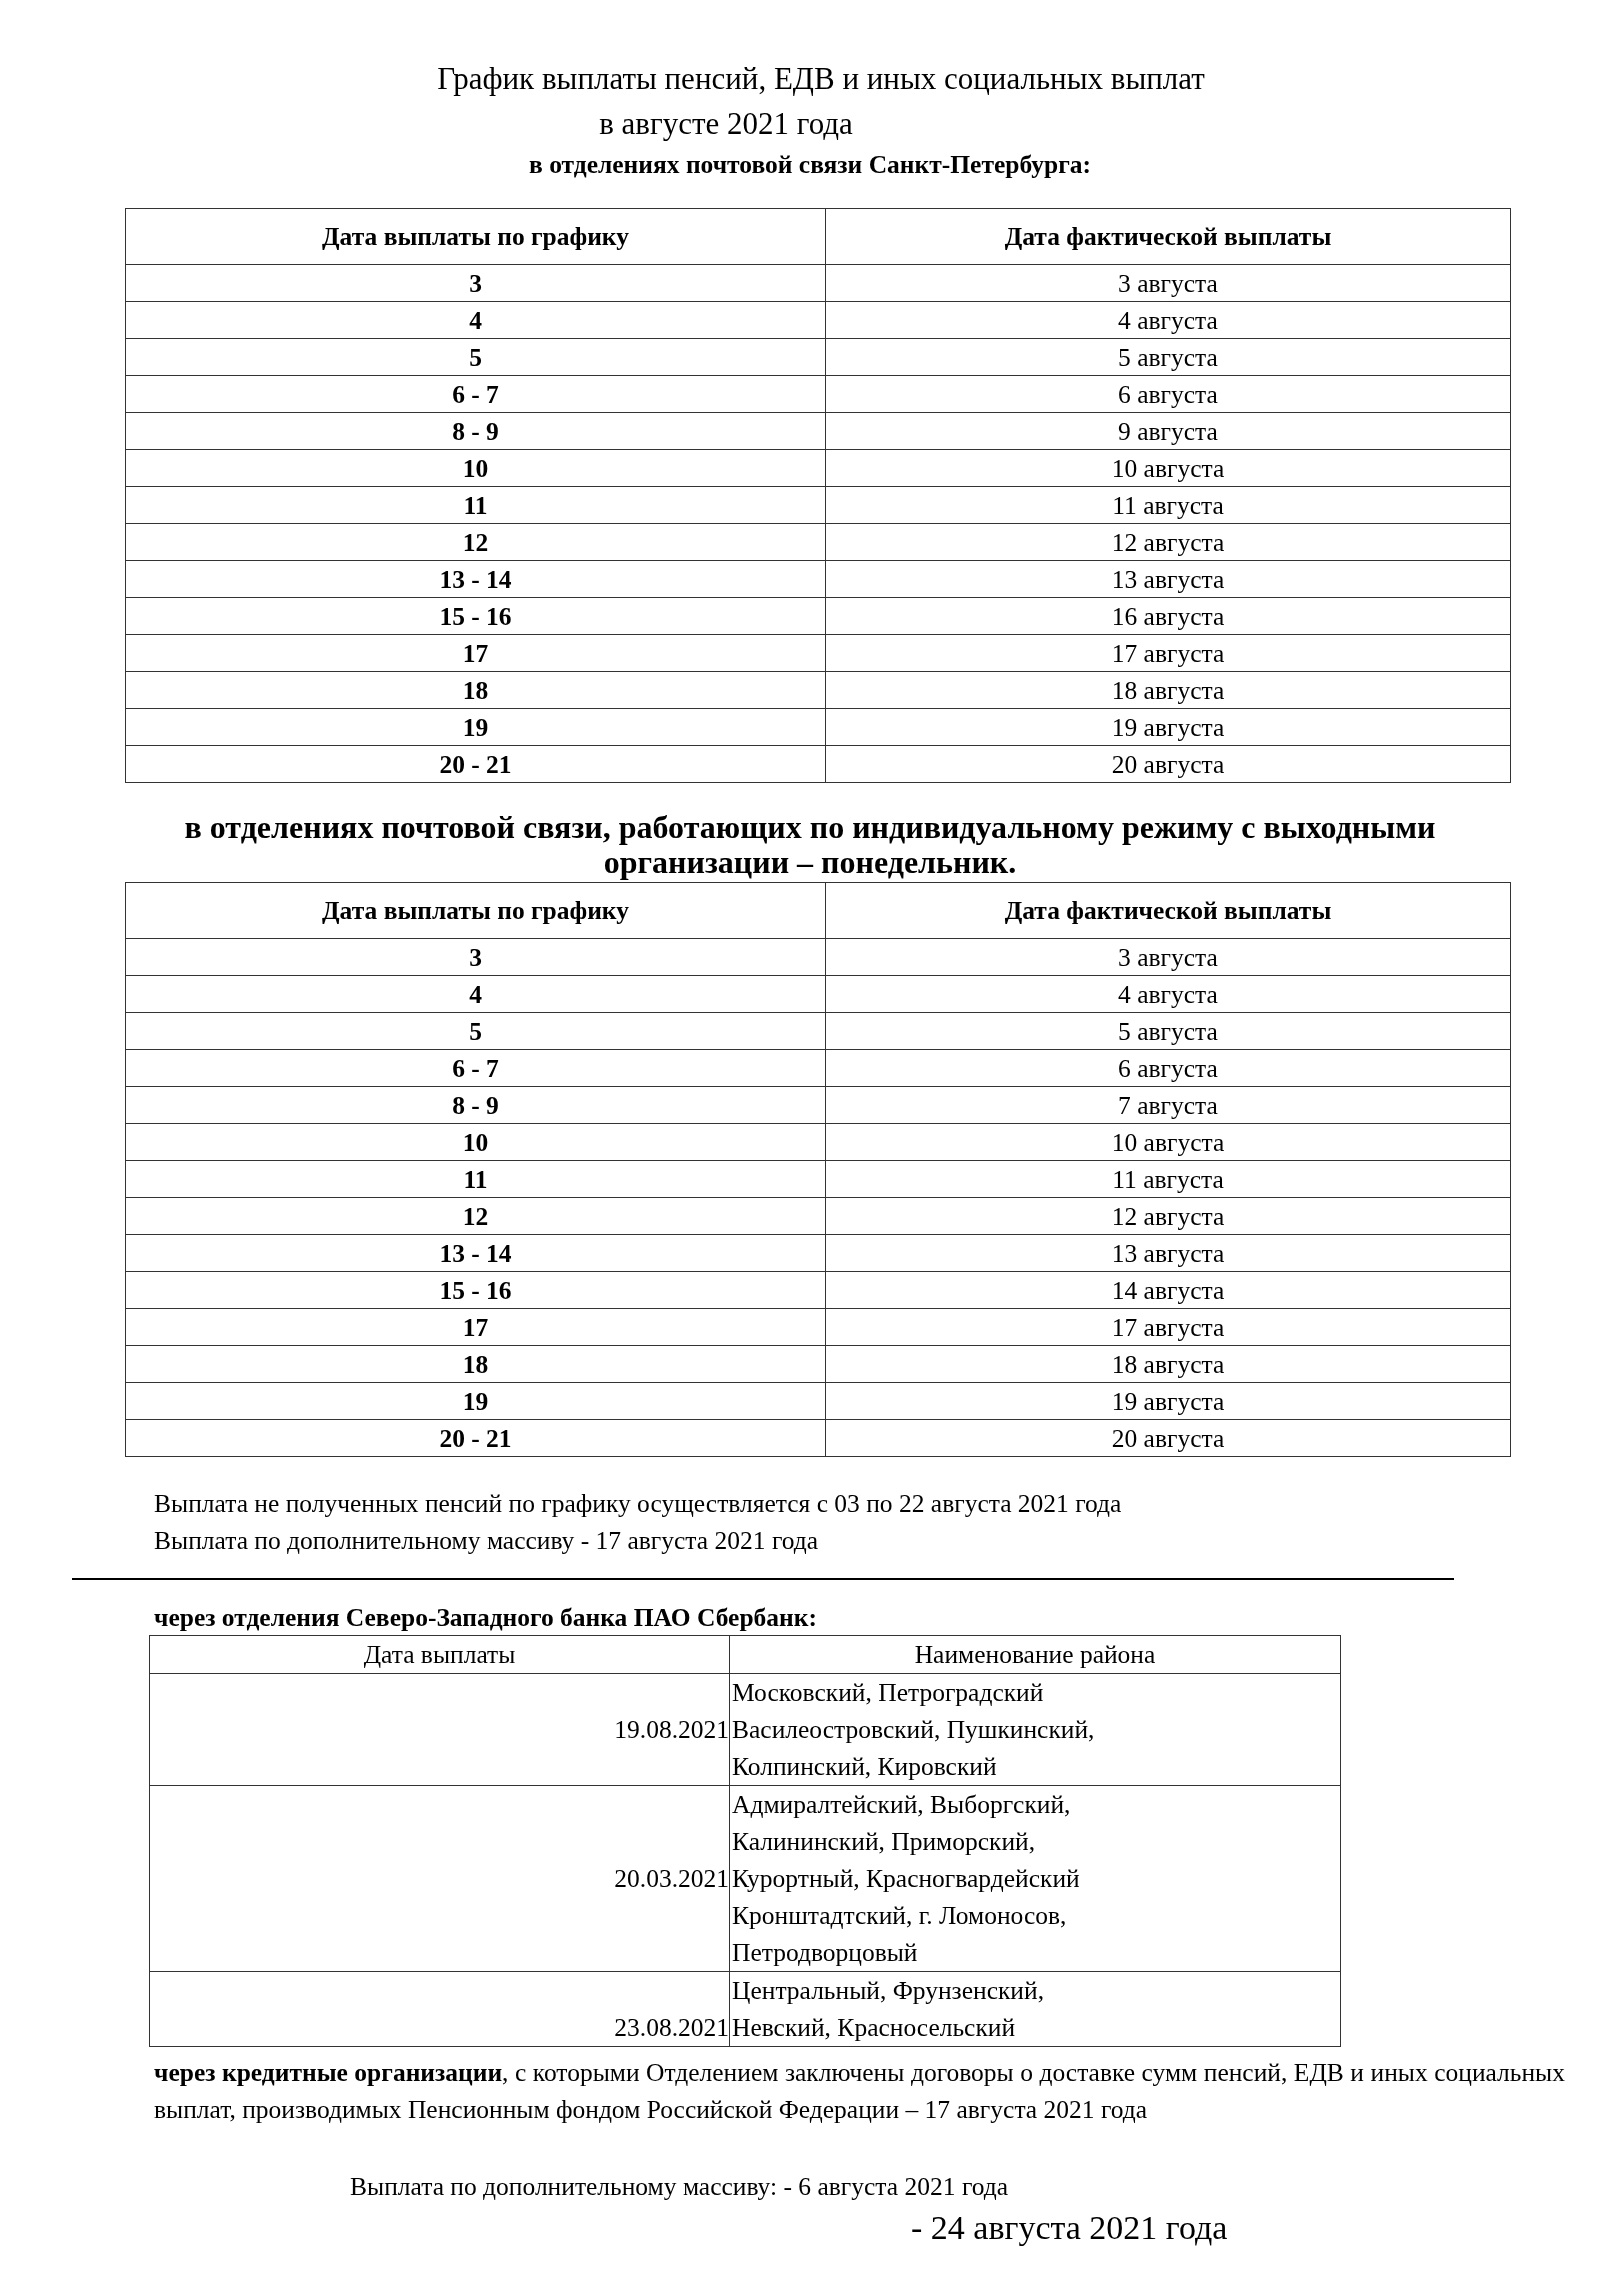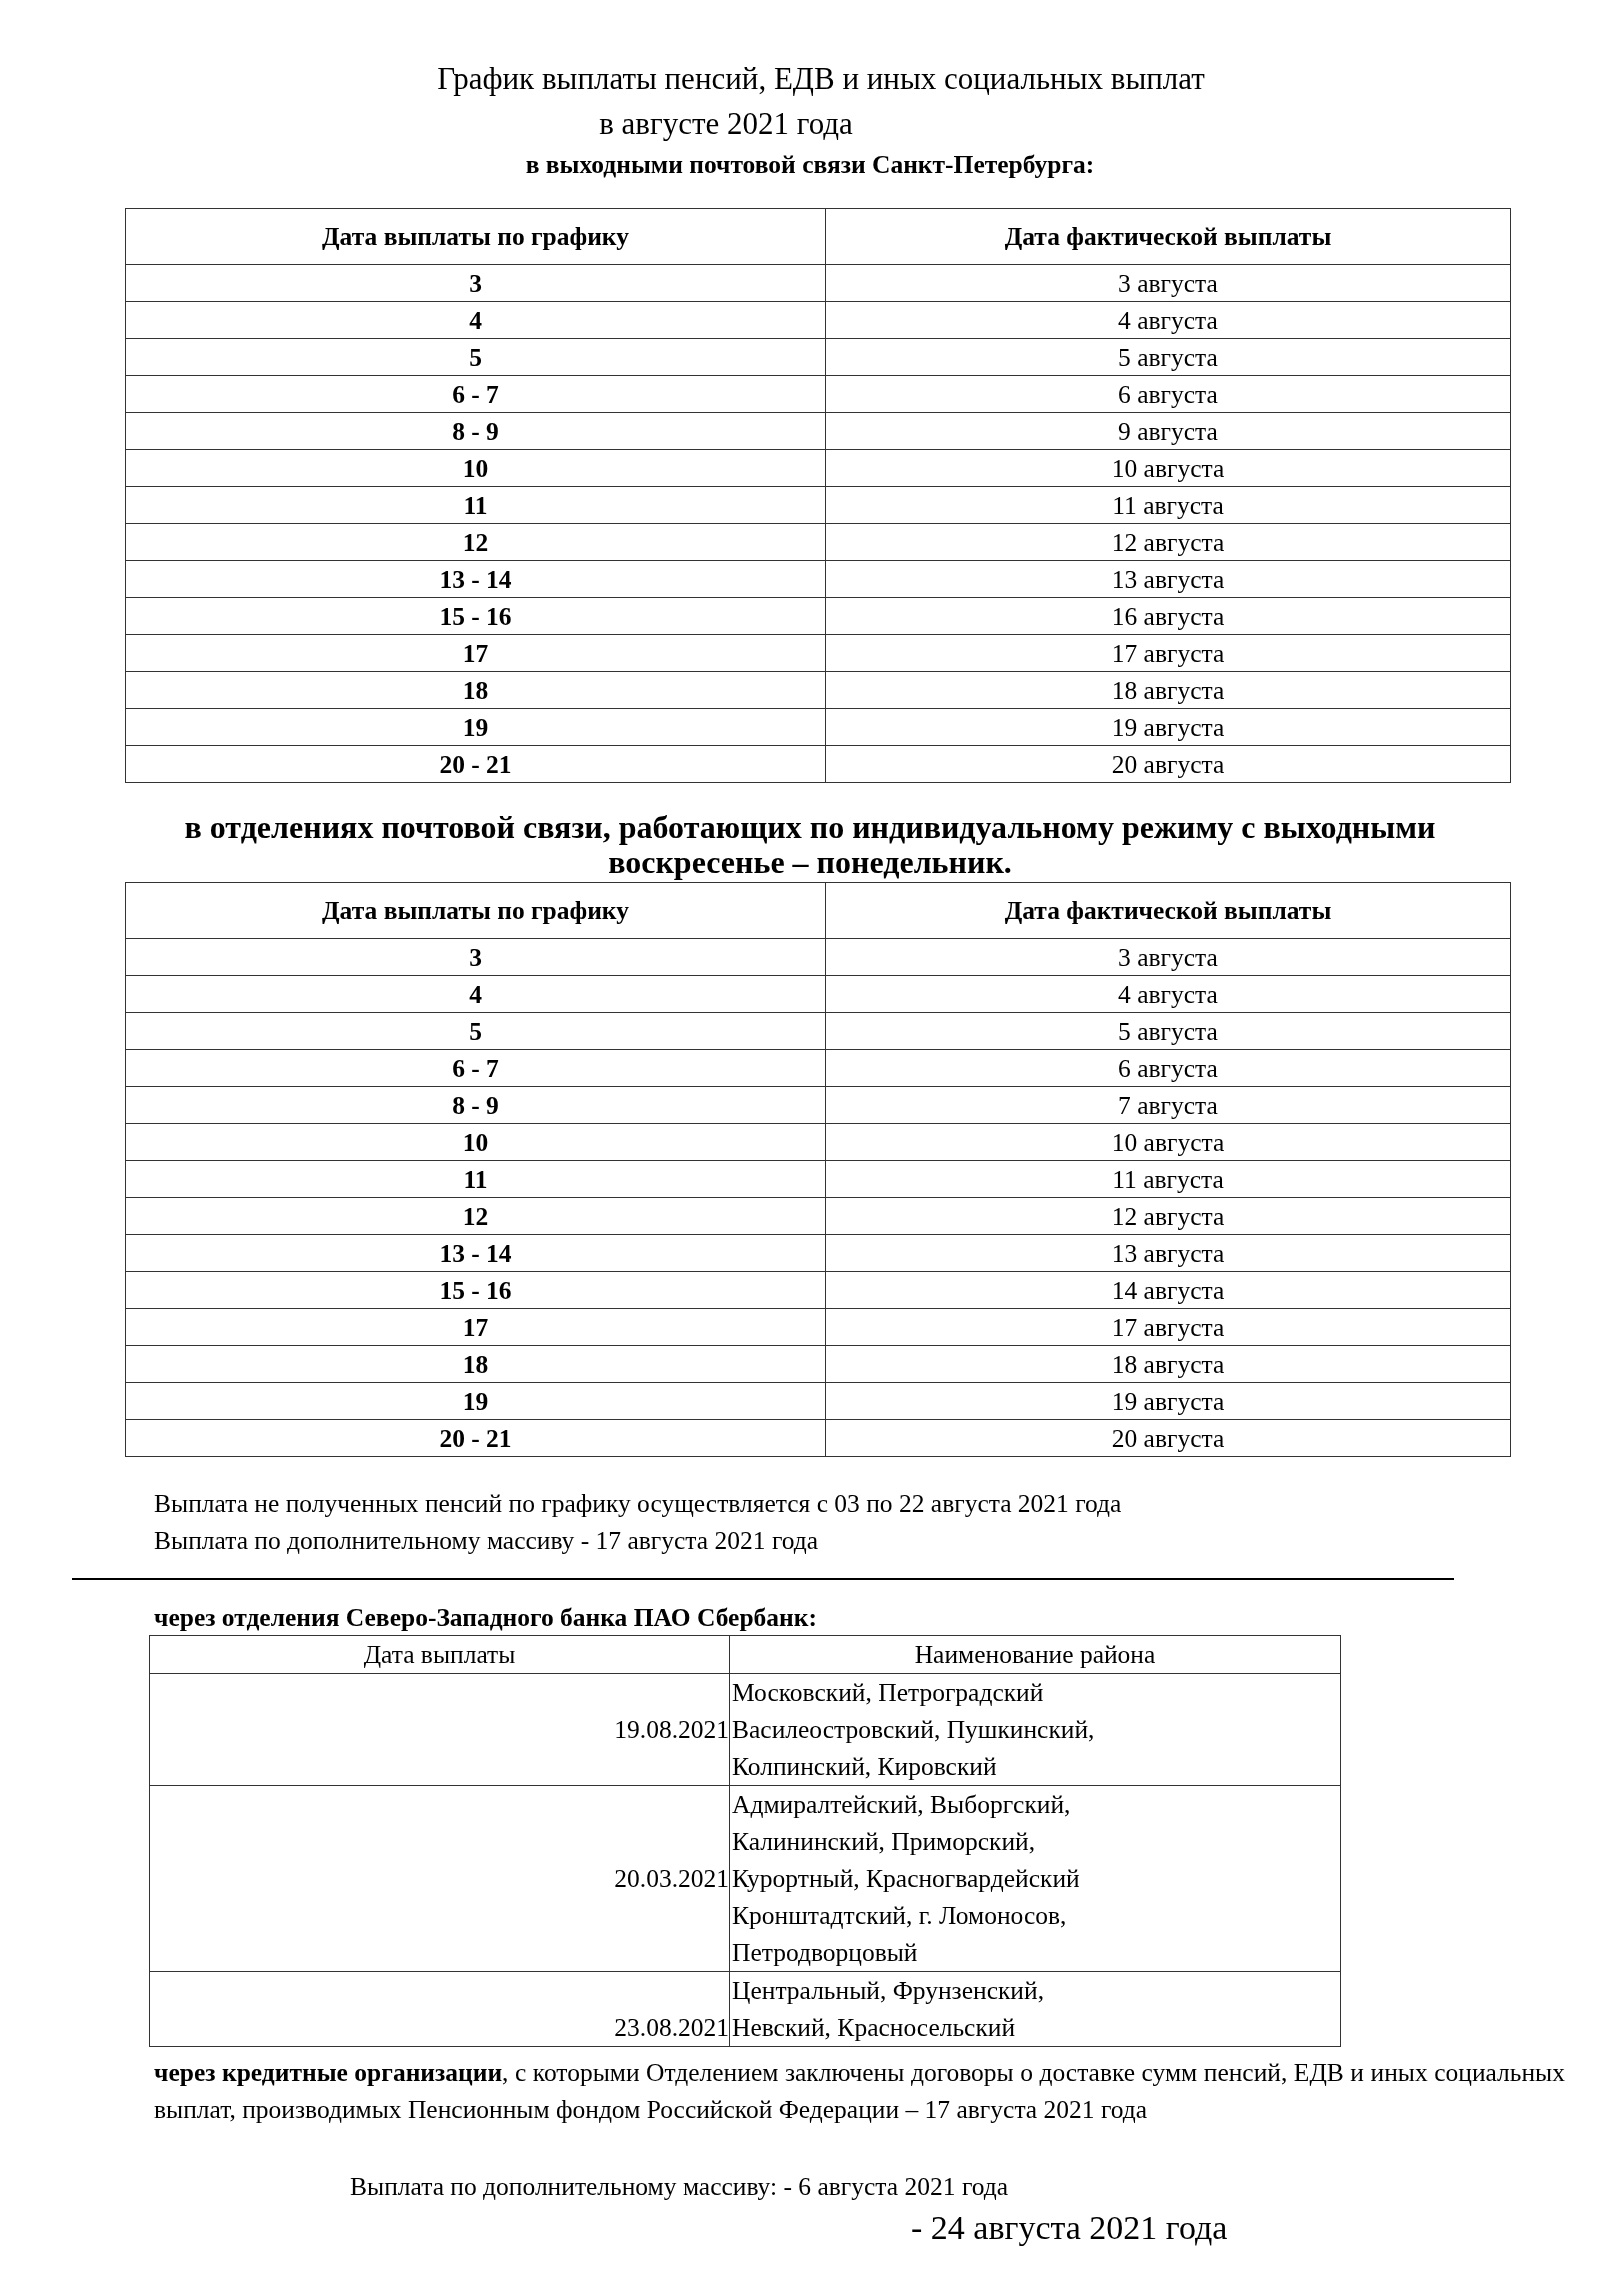--- a/index.html
+++ b/index.html
@@ -45,21 +45,21 @@
   .credit { left: 154px; top: 2054px; width: 1411px; font-size: 25.5px; line-height: 37px; text-align: justify; font-family: Liberation Serif, serif; }
   .credit b { font-weight: bold; }
   .addl1 { left: 350px; top: 2168px; font-size: 25.5px; line-height: 37px; }
   .addl2 { left: 911px; top: 2209px; font-size: 34px; line-height: 37px; }
 </style>
 </head>
 <body>
 
 <div class="abs title1">График выплаты пенсий, ЕДВ и иных социальных выплат</div>
 <div class="abs title2">в августе  2021 года</div>
-<div class="abs sub1">в выходными почтовой связи Санкт-Петербурга:</div>
+<div class="abs sub1">в отделениях почтовой связи Санкт-Петербурга:</div>
 
 <table class="sched" id="t1">
   <colgroup>
       <col class="col1">
       <col>
     </colgroup>
   <thead>
     <tr>
       <th>Дата выплаты по графику</th>
       <th>Дата фактической выплаты</th>
@@ -120,21 +120,21 @@
       </tr>
       <tr>
         <td class="sch">20 - 21</td>
         <td class="act">20 августа</td>
       </tr>
     </tbody>
 </table>
 
 <div class="abs sub2">
   <div>в отделениях почтовой связи, работающих по индивидуальному режиму с выходными</div>
-  <div>воскресенье – понедельник.</div>
+  <div>организации – понедельник.</div>
 </div>
 
 <table class="sched" id="t2">
   <colgroup>
       <col class="col1">
       <col>
     </colgroup>
   <thead>
     <tr>
       <th>Дата выплаты по графику</th>

